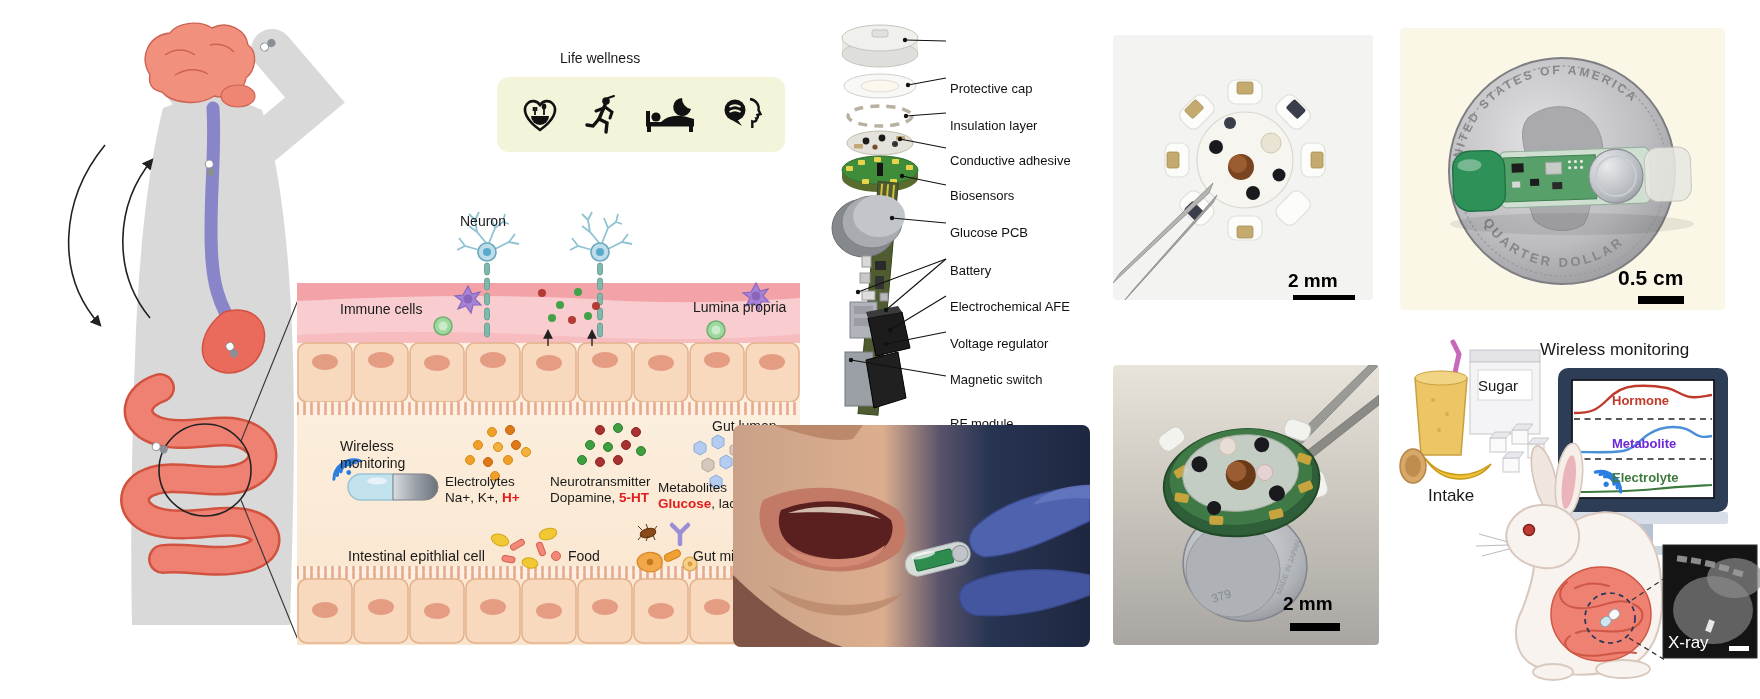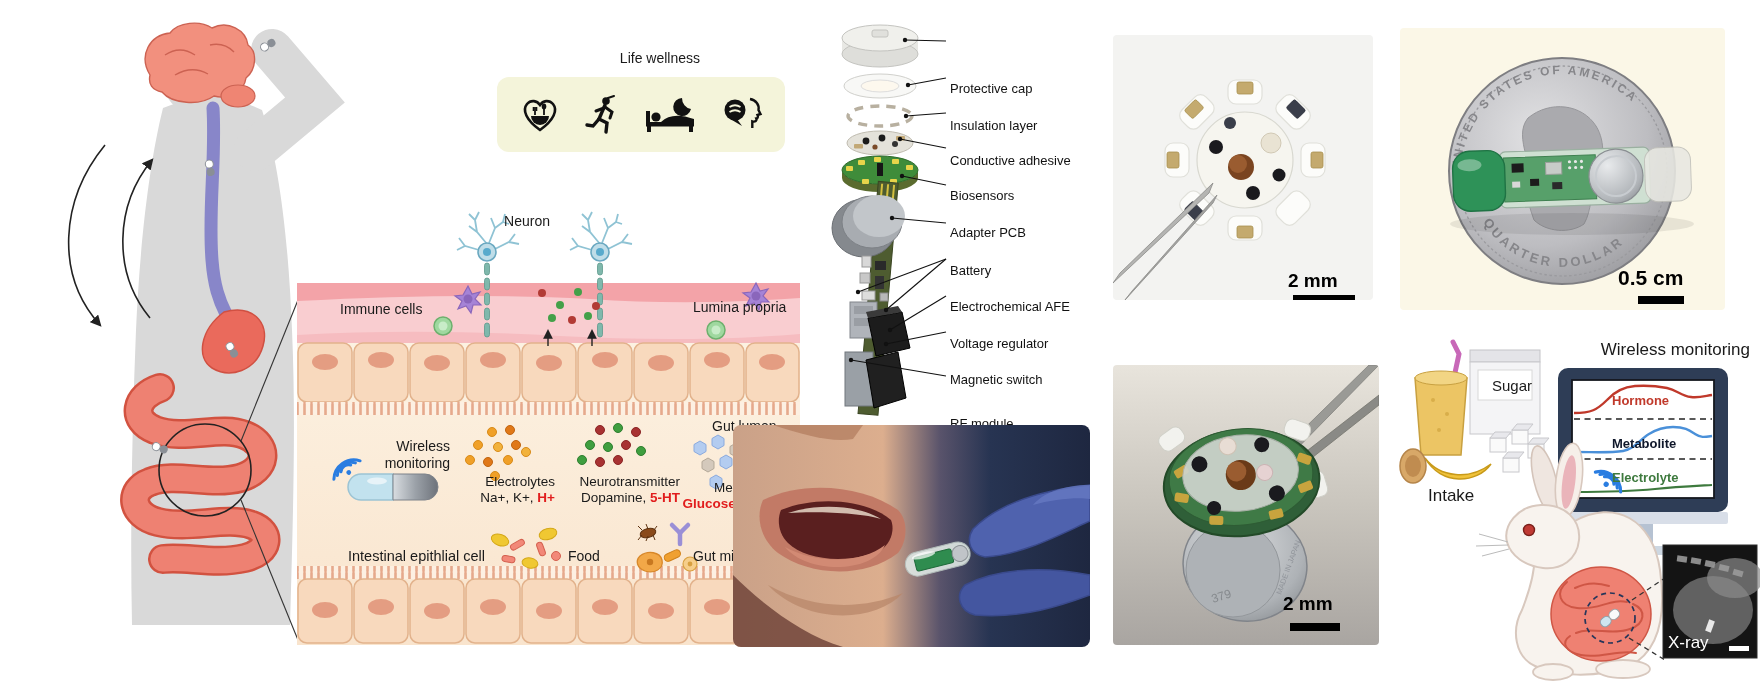--- a/index.html
+++ b/index.html
@@ -1,30 +1,30 @@
 <!DOCTYPE html>
 <html><head>
 <meta charset="utf-8">
 <style>
   html,body{margin:0;padding:0;background:#fff;}
   #fig{position:relative;width:1760px;height:699px;background:#ffffff;overflow:hidden;
        font-family:"Liberation Sans","DejaVu Sans",sans-serif;color:#1a1a1a;}
   .abs{position:absolute;}
   .lbl{position:absolute;font-size:13.5px;line-height:1.22;color:#1a1a1a;white-space:nowrap;}
-  .lbl.center{text-align:right;}
+  .lbl.center{text-align:left;}
   .lbl.wrap{white-space:normal;}
   .red{color:#e11d1d;font-weight:bold;}
   .scale{position:absolute;font-size:19px;font-weight:bold;color:#000;}
   .scalebar{position:absolute;background:#000;}
   .photo{position:absolute;overflow:hidden;border-radius:4px;}
   .explab{position:absolute;left:950px;font-size:13px;color:#111;white-space:nowrap;margin-top:47px;}
   .wellbox{position:absolute;left:497px;top:77px;width:288px;height:75px;background:#f4f4da;
            border-radius:12px;display:flex;align-items:center;justify-content:space-around;padding:0 10px;box-sizing:border-box;}
   .series-lbl{position:absolute;font-size:13px;font-weight:bold;background:transparent;padding-left:32px;}
-  .hormone{color:#c0392b}.metabolite{color:#0f172a}.electrolyte{color:#3e7a3e}
+  .hormone{color:#c0392b}.metabolite{color:#6d28d9}.electrolyte{color:#3e7a3e}
   .sub{font-size:13.5px;}
 </style>
 </head>
 <body>
 
 <div id="fig">
 
   <svg class="abs" style="left:0;top:0" width="1120" height="699" viewBox="0 0 1120 699">
     <defs>
       <marker id="arr" viewBox="0 0 10 10" refX="8" refY="5" markerWidth="7" markerHeight="7" orient="auto-start-reverse">
@@ -471,21 +471,21 @@
     <span class="sub red">Glucose</span><span class="sub">, lactate</span>
   </div>
   <div class="lbl" style="left:348px;top:548px;font-size:14.5px">Intestinal epithlial cell</div>
   <div class="lbl" style="left:568px;top:548px;font-size:14px">Food</div>
   <div class="lbl" style="left:693px;top:548px;font-size:14px">Gut microbes</div>
 
   <div class="explab" style="top:34px">Protective cap</div>
   <div class="explab" style="top:71px">Insulation layer</div>
   <div class="explab" style="top:106px">Conductive adhesive</div>
   <div class="explab" style="top:141px">Biosensors</div>
-  <div class="explab" style="top:178px">Adapter PCB</div>
+  <div class="explab" style="top:178px">Glucose PCB</div>
   <div class="explab" style="top:216px">Battery</div>
   <div class="explab" style="top:252px">Electrochemical AFE</div>
   <div class="explab" style="top:289px">Voltage regulator</div>
   <div class="explab" style="top:325px">Magnetic switch</div>
   <div class="explab" style="top:369px">RF module</div>
 
   <div class="photo" style="left:1113px;top:35px;width:260px;height:265px">
     <svg width="260" height="265" viewBox="0 0 260 265">
       <rect width="260" height="265" fill="#f3f3f1"></rect>
       <g transform="translate(132,125)">

